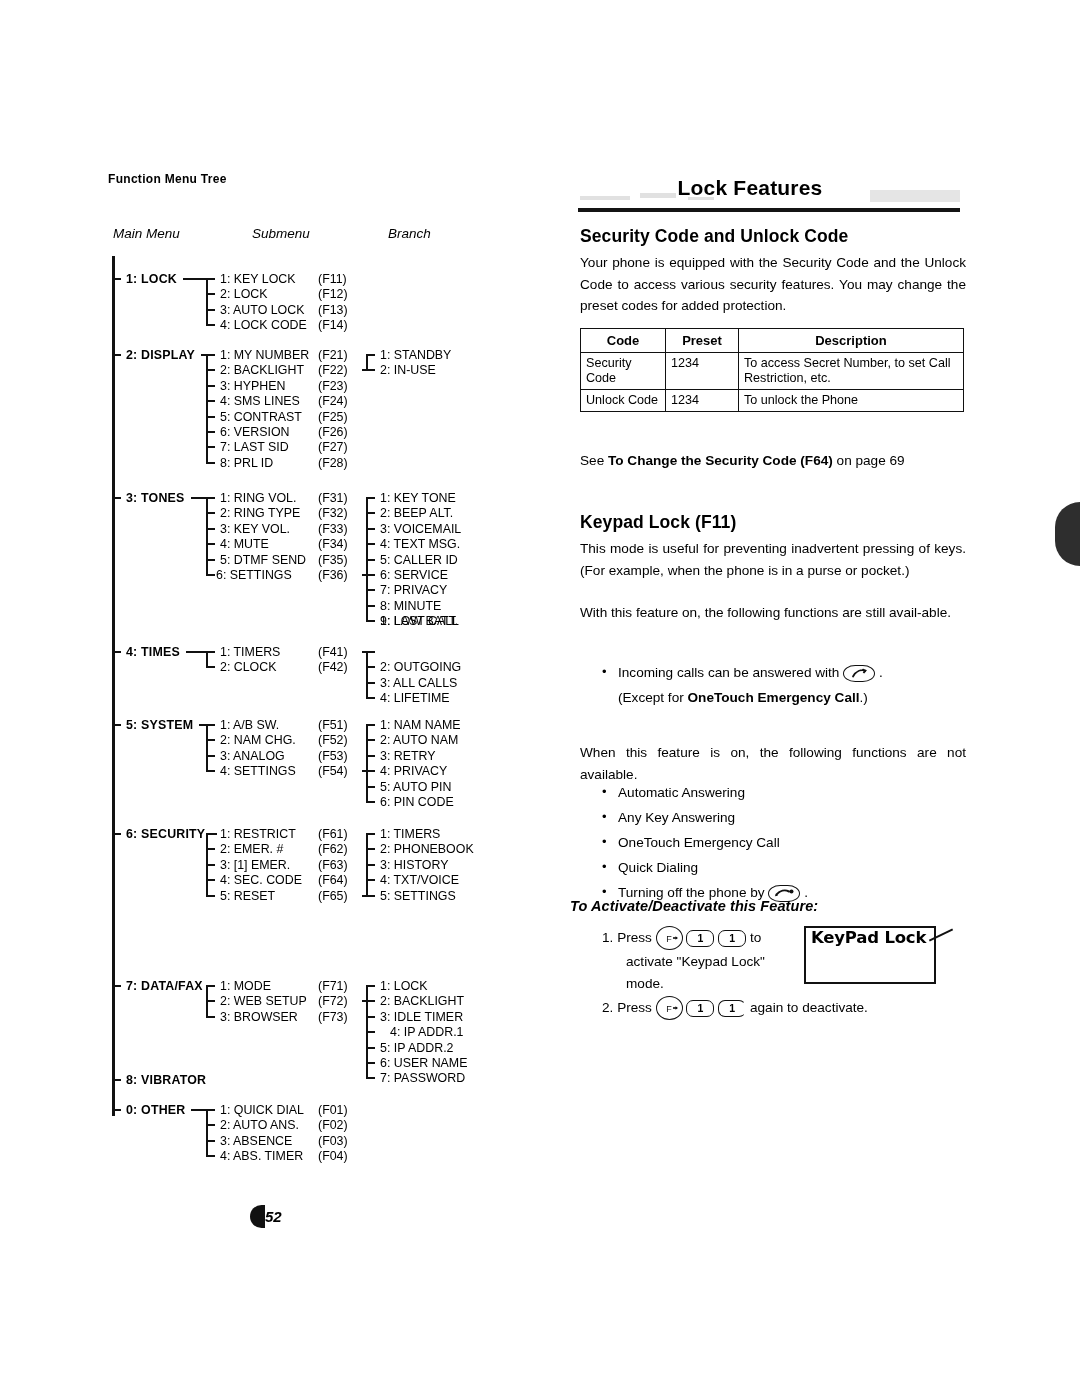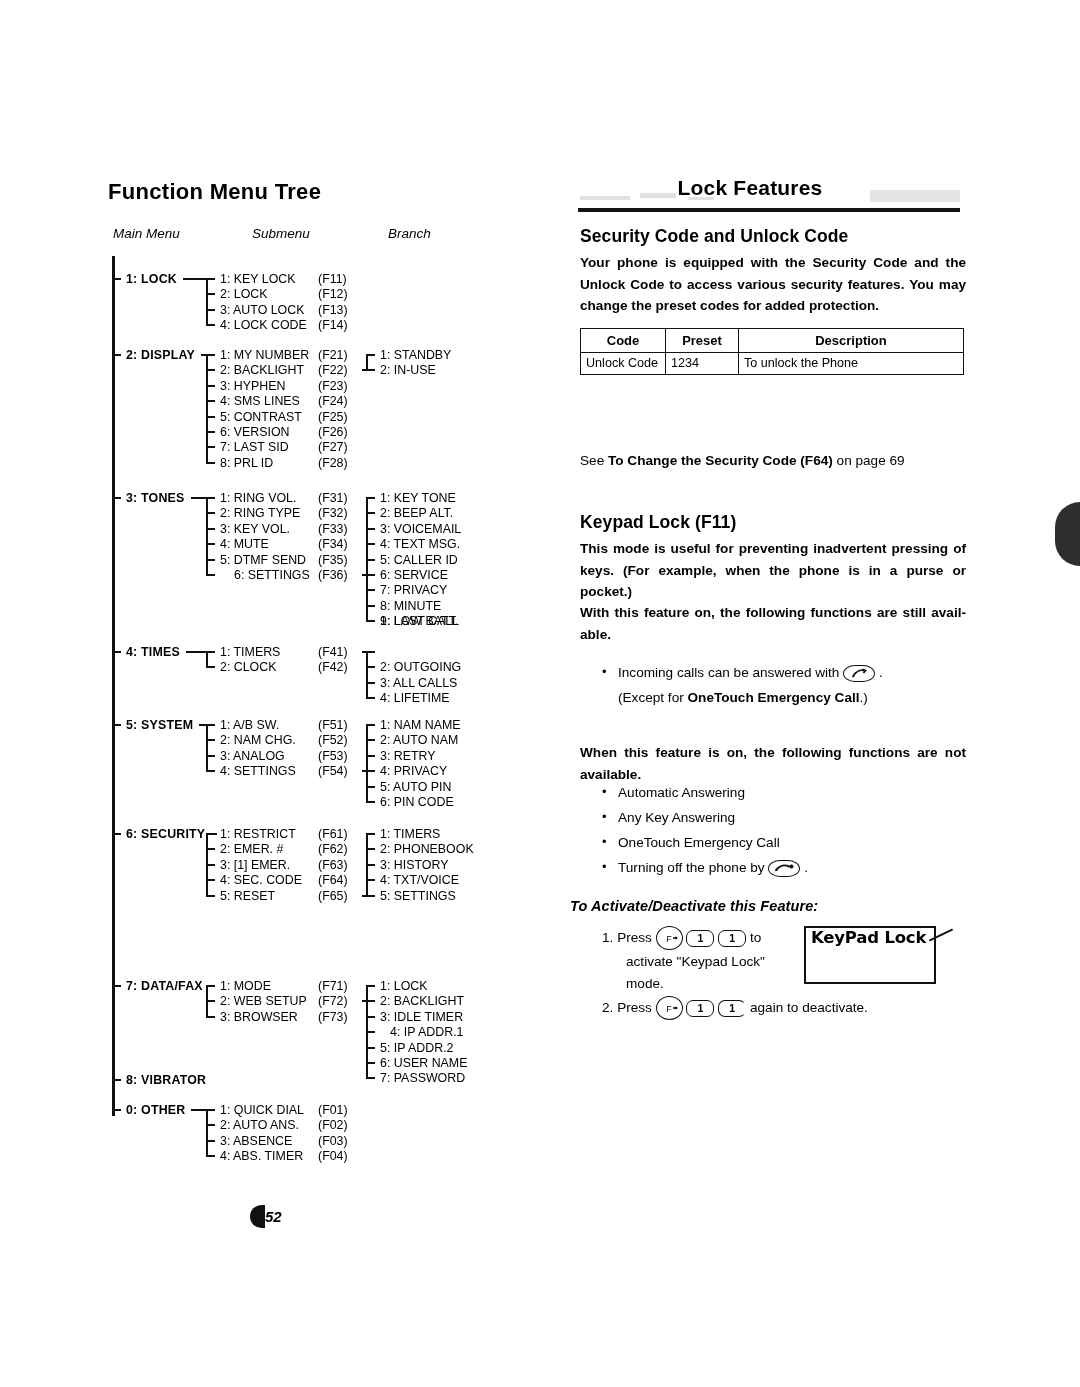--- a/index.html
+++ b/index.html
@@ -10,22 +10,22 @@
     color:#000;
     position:relative;
     overflow:hidden;
     -webkit-font-smoothing:none;
   }
   .page{position:absolute;inset:0;}
 
   
   .left-page{position:absolute;left:0;top:0;width:540px;height:1387px;}
   .fn-title{
-    position:absolute;left:108px;top:179px;
-    font-size:22px;font-weight:bold;letter-spacing:.3px;
+    position:absolute;left:108px;top:172px;
+    font-size:12px;font-weight:bold;letter-spacing:.3px;
   }
   .col-hdr{position:absolute;font-style:italic;font-size:13.5px;font-weight:500;}
   .col-hdr.c1{left:113px;top:226px;}
   .col-hdr.c2{left:252px;top:226px;}
   .col-hdr.c3{left:388px;top:226px;}
 
   
   .spine{position:absolute;left:112px;top:256px;width:2.5px;height:860px;background:#111;}
   .spine2{position:absolute;left:112px;top:1064px;width:2.5px;height:46px;background:#111;}
   .main-label{position:absolute;font-size:12.4px;font-weight:bold;white-space:nowrap;letter-spacing:.2px;}
@@ -48,21 +48,21 @@
   }
   .chap-rule{position:absolute;left:38px;top:208px;width:382px;height:4px;background:#141414;}
   .smudge{position:absolute;background:#c9c9c9;opacity:.55;}
   .sm1{left:40px;top:196px;width:50px;height:4px;}
   .sm2{left:100px;top:193px;width:36px;height:5px;}
   .sm3{left:148px;top:197px;width:26px;height:3px;}
   .sm4{left:330px;top:190px;width:90px;height:12px;background:#cfcfcf;}
 
   .h2{position:absolute;font-size:17.5px;font-weight:bold;letter-spacing:.1px;}
   .para{position:absolute;font-size:13.6px;line-height:21.5px;width:386px;}
-  .para.j{text-align:justify;font-weight:bold;}
+  .para.j{text-align:justify;}
 
   table.codes{position:absolute;left:40px;top:328px;width:384px;border-collapse:collapse;
     font-size:12.6px;}
   table.codes th,table.codes td{border:1.6px solid #111;padding:3px 5px;vertical-align:top;line-height:15px;}
   table.codes th{text-align:center;font-weight:bold;font-size:13px;padding:4px 5px;}
   td.c-code{width:74px;}
   td.c-preset{width:62px;}
 
   .seeline{position:absolute;font-size:13.6px;line-height:21px;white-space:nowrap;}
   .seeline b{font-weight:bold;}
@@ -172,21 +172,21 @@
       <div class="tick" style="left: 206px; top: 527.8px;"></div>
       <div class="row" style="left: 220px; top: 521.8px;">3: KEY VOL.</div>
       <div class="code" style="left: 318px; top: 521.8px;">(F33)</div>
       <div class="tick" style="left: 206px; top: 543.2px;"></div>
       <div class="row" style="left: 220px; top: 537.2px;">4: MUTE</div>
       <div class="code" style="left: 318px; top: 537.2px;">(F34)</div>
       <div class="tick" style="left: 206px; top: 558.6px;"></div>
       <div class="row" style="left: 220px; top: 552.6px;">5: DTMF SEND</div>
       <div class="code" style="left: 318px; top: 552.6px;">(F35)</div>
       <div class="tick" style="left: 206px; top: 574px;"></div>
-      <div class="row" style="left: 234px; top: 568px;">6: SETTINGS</div>
+      <div class="row" style="left: 216px; top: 568px;">6: SETTINGS</div>
       <div class="code" style="left: 318px; top: 568px;">(F36)</div>
       <div class="stub" style="left: 362px; top: 574px; width: 4px;"></div>
       <div class="vbar" style="left: 366px; top: 497px; height: 124.2px;"></div>
       <div class="tick" style="left: 366px; top: 497px;"></div>
       <div class="row" style="left: 380px; top: 491px;">1: KEY TONE</div>
       <div class="tick" style="left: 366px; top: 512.4px;"></div>
       <div class="row" style="left: 380px; top: 506.4px;">2: BEEP ALT.</div>
       <div class="tick" style="left: 366px; top: 527.8px;"></div>
       <div class="row" style="left: 380px; top: 521.8px;">3: VOICEMAIL</div>
       <div class="tick" style="left: 366px; top: 543.2px;"></div>
@@ -352,20 +352,25 @@
   <table class="codes">
     <thead>
       <tr>
         <th>Code</th>
         <th>Preset</th>
         <th>Description</th>
       </tr>
     </thead>
     <tbody>
       <tr>
+        <td class="c-code">Security Code</td>
+        <td class="c-preset">1234</td>
+        <td>To access Secret Number, to set Call Restriction, etc.</td>
+      </tr>
+      <tr>
         <td class="c-code">Unlock Code</td>
         <td class="c-preset">1234</td>
         <td>To unlock the Phone</td>
       </tr>
     </tbody>
   </table>
 
   <div class="seeline" style="left:40px;top:450px;">
     <span>See </span><b>To Change the Security Code (F64)</b><span> on page 69</span>
   </div>
@@ -387,20 +392,21 @@
       <span>(Except for </span><b>OneTouch Emergency Call</b><span>.)</span>
     </li>
   </ul>
 
   <div class="para j" style="left:40px;top:742px;">When this feature is on, the following functions are not available.</div>
 
   <ul class="blist" style="left:40px;top:780px;">
     <li>Automatic Answering</li>
     <li>Any Key Answering</li>
     <li>OneTouch Emergency Call</li>
+    <li>Quick Dialing</li>
     <li>
       <span>Turning off the phone by </span><span class="key key-end"><svg width="30" height="15" viewBox="0 0 30 15" style="position:absolute;left:0;top:0">
             <path d="M7.5 8.5 C11 4.5, 16 3.5, 20 5.5" fill="none" stroke="#111" stroke-width="2" stroke-linecap="round"></path>
             <path d="M7 8 L5.8 10.2 L9 9.8 Z" fill="#111"></path>
             <circle cx="22.5" cy="5.5" r="2" fill="#111"></circle>
           </svg></span><span> .</span>
     </li>
   </ul>
 
   <div class="italbold" style="left:30px;top:898px;">To Activate/Deactivate this Feature:</div>

